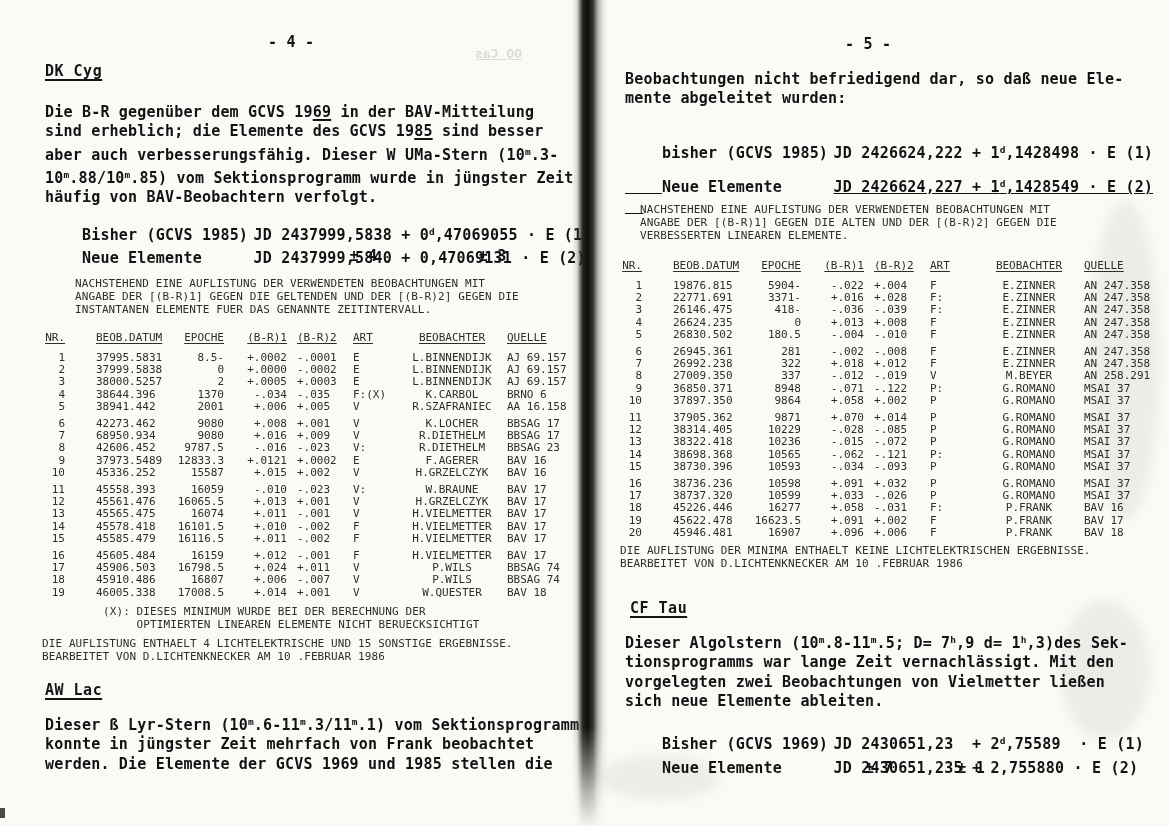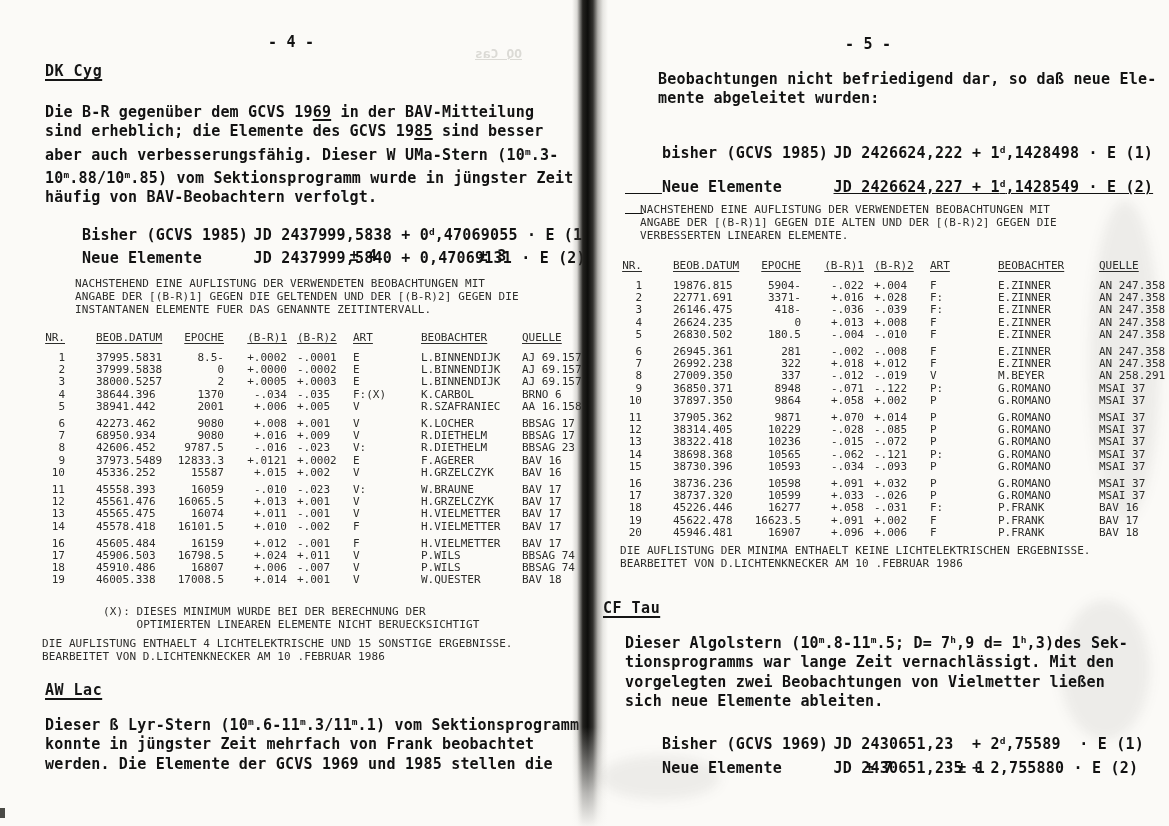--- a/index.html
+++ b/index.html
@@ -20,21 +20,21 @@
   .thead .c{text-decoration:underline;text-underline-offset:2px;}
   .trow{line-height:12.2px;white-space:nowrap;}
   .trow.gap{margin-top:5px;}
   .c{display:inline-block;white-space:pre;vertical-align:top;}
   .nr{width:20px;text-align:right;}
   .datum{width:76px;margin-left:31px;}
   .epoche{width:52px;text-align:right;}
   .br1{width:46px;margin-left:17px;text-align:right;}
   .br2{width:46px;margin-left:10px;}
   .art{width:40px;margin-left:10px;}
-  .beob{width:92px;margin-left:28px;}
+  .beob{width:92px;margin-left:13px;text-align:center;}
   .quelle{margin-left:9px;}
   
   .formula{white-space:pre;}
   .flabel{display:inline-block;width:19ch;}
   
   .gutter{left:572px;top:0;width:36px;height:826px;
     background:linear-gradient(to right,rgba(120,118,112,0) 0%,rgba(95,93,88,.22) 14%,
       #23221f 30%,#0d0d0b 44%,#343330 58%,rgba(105,103,98,.5) 72%,
       rgba(140,138,132,.18) 86%,rgba(255,255,255,0) 100%);}
   .gutter::after{content:"";position:absolute;inset:0;
@@ -81,20 +81,21 @@
         <div class="trow"><span class="c nr">5</span><span class="c datum">38941.442</span><span class="c epoche">2001</span><span class="c br1">+.006</span><span class="c br2">+.005</span><span class="c art">V</span><span class="c beob">R.SZAFRANIEC</span><span class="c quelle">AA 16.158</span></div>
         <div class="trow gap"><span class="c nr">6</span><span class="c datum">42273.462</span><span class="c epoche">9080</span><span class="c br1">+.008</span><span class="c br2">+.001</span><span class="c art">V</span><span class="c beob">K.LOCHER</span><span class="c quelle">BBSAG 17</span></div>
         <div class="trow"><span class="c nr">7</span><span class="c datum">68950.934</span><span class="c epoche">9080</span><span class="c br1">+.016</span><span class="c br2">+.009</span><span class="c art">V</span><span class="c beob">R.DIETHELM</span><span class="c quelle">BBSAG 17</span></div>
         <div class="trow"><span class="c nr">8</span><span class="c datum">42606.452</span><span class="c epoche">9787.5</span><span class="c br1">-.016</span><span class="c br2">-.023</span><span class="c art">V:</span><span class="c beob">R.DIETHELM</span><span class="c quelle">BBSAG 23</span></div>
         <div class="trow"><span class="c nr">9</span><span class="c datum">37973.5489</span><span class="c epoche">12833.3</span><span class="c br1">+.0121</span><span class="c br2">+.0002</span><span class="c art">E</span><span class="c beob">F.AGERER</span><span class="c quelle">BAV 16</span></div>
         <div class="trow"><span class="c nr">10</span><span class="c datum">45336.252</span><span class="c epoche">15587</span><span class="c br1">+.015</span><span class="c br2">+.002</span><span class="c art">V</span><span class="c beob">H.GRZELCZYK</span><span class="c quelle">BAV 16</span></div>
         <div class="trow gap"><span class="c nr">11</span><span class="c datum">45558.393</span><span class="c epoche">16059</span><span class="c br1">-.010</span><span class="c br2">-.023</span><span class="c art">V:</span><span class="c beob">W.BRAUNE</span><span class="c quelle">BAV 17</span></div>
         <div class="trow"><span class="c nr">12</span><span class="c datum">45561.476</span><span class="c epoche">16065.5</span><span class="c br1">+.013</span><span class="c br2">+.001</span><span class="c art">V</span><span class="c beob">H.GRZELCZYK</span><span class="c quelle">BAV 17</span></div>
         <div class="trow"><span class="c nr">13</span><span class="c datum">45565.475</span><span class="c epoche">16074</span><span class="c br1">+.011</span><span class="c br2">-.001</span><span class="c art">V</span><span class="c beob">H.VIELMETTER</span><span class="c quelle">BAV 17</span></div>
         <div class="trow"><span class="c nr">14</span><span class="c datum">45578.418</span><span class="c epoche">16101.5</span><span class="c br1">+.010</span><span class="c br2">-.002</span><span class="c art">F</span><span class="c beob">H.VIELMETTER</span><span class="c quelle">BAV 17</span></div>
+        <div class="trow"><span class="c nr">15</span><span class="c datum">45585.479</span><span class="c epoche">16116.5</span><span class="c br1">+.011</span><span class="c br2">-.002</span><span class="c art">F</span><span class="c beob">H.VIELMETTER</span><span class="c quelle">BAV 17</span></div>
         <div class="trow gap"><span class="c nr">16</span><span class="c datum">45605.484</span><span class="c epoche">16159</span><span class="c br1">+.012</span><span class="c br2">-.001</span><span class="c art">F</span><span class="c beob">H.VIELMETTER</span><span class="c quelle">BAV 17</span></div>
         <div class="trow"><span class="c nr">17</span><span class="c datum">45906.503</span><span class="c epoche">16798.5</span><span class="c br1">+.024</span><span class="c br2">+.011</span><span class="c art">V</span><span class="c beob">P.WILS</span><span class="c quelle">BBSAG 74</span></div>
         <div class="trow"><span class="c nr">18</span><span class="c datum">45910.486</span><span class="c epoche">16807</span><span class="c br1">+.006</span><span class="c br2">-.007</span><span class="c art">V</span><span class="c beob">P.WILS</span><span class="c quelle">BBSAG 74</span></div>
         <div class="trow"><span class="c nr">19</span><span class="c datum">46005.338</span><span class="c epoche">17008.5</span><span class="c br1">+.014</span><span class="c br2">+.001</span><span class="c art">V</span><span class="c beob">W.QUESTER</span><span class="c quelle">BAV 18</span></div>
       </div>
   </div>
 
   <div class="abs small" style="left:103px;top:605px;"><div>(X): DIESES MINIMUM WURDE BEI DER BERECHNUNG DER</div><div>     OPTIMIERTEN LINEAREN ELEMENTE NICHT BERUECKSICHTIGT</div></div>
   <div class="abs small" style="left:42px;top:637px;"><div>DIE AUFLISTUNG ENTHAELT 4 LICHTELEKTRISCHE UND 15 SONSTIGE ERGEBNISSE.</div><div>BEARBEITET VON D.LICHTENKNECKER AM 10 .FEBRUAR 1986</div></div>
 
@@ -102,21 +103,21 @@
   <div class="abs type" style="left:45px;top:712px;"><div><span>Dieser ß Lyr-Stern (10</span><span class="sup">m</span><span>.6-11</span><span class="sup">m</span><span>.3/11</span><span class="sup">m</span><span>.1) vom Sektionsprogramm</span></div><div><span>konnte in jüngster Zeit mehrfach von Frank beobachtet</span></div><div><span>werden. Die Elemente der GCVS 1969 und 1985 stellen die</span></div></div>
 
   <div class="abs gutter"></div>
   <div class="abs smudge" style="left:600px;top:755px;width:120px;height:45px;"></div>
   <div class="abs smudge" style="left:1090px;top:200px;width:70px;height:320px;"></div>
   <div class="abs smudge" style="left:1060px;top:600px;width:90px;height:140px;"></div>
   <div class="abs speck" style="left:0;top:808px;width:5px;height:10px;"></div>
 
   <div class="abs type" style="left:845px;top:35px;">- 5 -</div>
 
-  <div class="abs type" style="left:658px;top:70px;"><div><span>Beobachtungen nicht befriedigend dar, so daß neue Ele-</span></div><div><span>mente abgeleitet wurden:</span></div></div>
+  <div class="abs type" style="left:625px;top:70px;"><div><span>Beobachtungen nicht befriedigend dar, so daß neue Ele-</span></div><div><span>mente abgeleitet wurden:</span></div></div>
 
   <div class="abs type formula" style="left:625px;top:121px;">
     <span class="flabel">bisher (GCVS 1985)</span><span><span>JD 2426624,222 + 1</span><span class="sup">d</span><span>,1428498 · E (1)</span></span>
   </div>
   <div class="abs type formula" style="left:625px;top:155px;text-decoration:underline;">
     <span class="flabel">Neue Elemente</span><span><span>JD 2426624,227 + 1</span><span class="sup">d</span><span>,1428549 · E (2)</span></span>
   </div>
 
   <div class="abs small" style="left:640px;top:203px;"><div>NACHSTEHEND EINE AUFLISTUNG DER VERWENDETEN BEOBACHTUNGEN MIT</div><div>ANGABE DER [(B-R)1] GEGEN DIE ALTEN UND DER [(B-R)2] GEGEN DIE</div><div>VERBESSERTEN LINEAREN ELEMENTE.</div></div>
 
@@ -143,21 +144,21 @@
         <div class="trow gap"><span class="c nr">16</span><span class="c datum">38736.236</span><span class="c epoche">10598</span><span class="c br1">+.091</span><span class="c br2">+.032</span><span class="c art">P</span><span class="c beob">G.ROMANO</span><span class="c quelle">MSAI 37</span></div>
         <div class="trow"><span class="c nr">17</span><span class="c datum">38737.320</span><span class="c epoche">10599</span><span class="c br1">+.033</span><span class="c br2">-.026</span><span class="c art">P</span><span class="c beob">G.ROMANO</span><span class="c quelle">MSAI 37</span></div>
         <div class="trow"><span class="c nr">18</span><span class="c datum">45226.446</span><span class="c epoche">16277</span><span class="c br1">+.058</span><span class="c br2">-.031</span><span class="c art">F:</span><span class="c beob">P.FRANK</span><span class="c quelle">BAV 16</span></div>
         <div class="trow"><span class="c nr">19</span><span class="c datum">45622.478</span><span class="c epoche">16623.5</span><span class="c br1">+.091</span><span class="c br2">+.002</span><span class="c art">F</span><span class="c beob">P.FRANK</span><span class="c quelle">BAV 17</span></div>
         <div class="trow"><span class="c nr">20</span><span class="c datum">45946.481</span><span class="c epoche">16907</span><span class="c br1">+.096</span><span class="c br2">+.006</span><span class="c art">F</span><span class="c beob">P.FRANK</span><span class="c quelle">BAV 18</span></div>
       </div>
   </div>
 
   <div class="abs small" style="left:620px;top:544px;"><div>DIE AUFLISTUNG DER MINIMA ENTHAELT KEINE LICHTELEKTRISCHEN ERGEBNISSE.</div><div>BEARBEITET VON D.LICHTENKNECKER AM 10 .FEBRUAR 1986</div></div>
 
-  <div class="abs heading" style="left:603px;top:599px;">CF Tau</div>
+  <div class="abs heading" style="left:630px;top:599px;">CF Tau</div>
   <div class="abs type" style="left:625px;top:630px;"><div><span>Dieser Algolstern (10</span><span class="sup">m</span><span>.8-11</span><span class="sup">m</span><span>.5; D= 7</span><span class="sup">h</span><span>,9 d= 1</span><span class="sup">h</span><span>,3)des Sek-</span></div><div><span>tionsprogramms war lange Zeit vernachlässigt. Mit den</span></div><div><span>vorgelegten zwei Beobachtungen von Vielmetter ließen</span></div><div><span>sich neue Elemente ableiten.</span></div></div>
 
   <div class="abs type formula" style="left:625px;top:712px;">
     <span class="flabel">Bisher (GCVS 1969)</span><span><span>JD 2430651,23  + 2</span><span class="sup">d</span><span>,75589  · E (1)</span></span>
   </div>
   <div class="abs type formula" style="left:625px;top:740px;">
     <span class="flabel">Neue Elemente</span><span><span>JD 2430651,235 + 2,755880 · E (2)</span></span>
   </div>
   <div class="abs type" style="left:625px;top:759px;">                          ± 7       ± 1</div>
 

